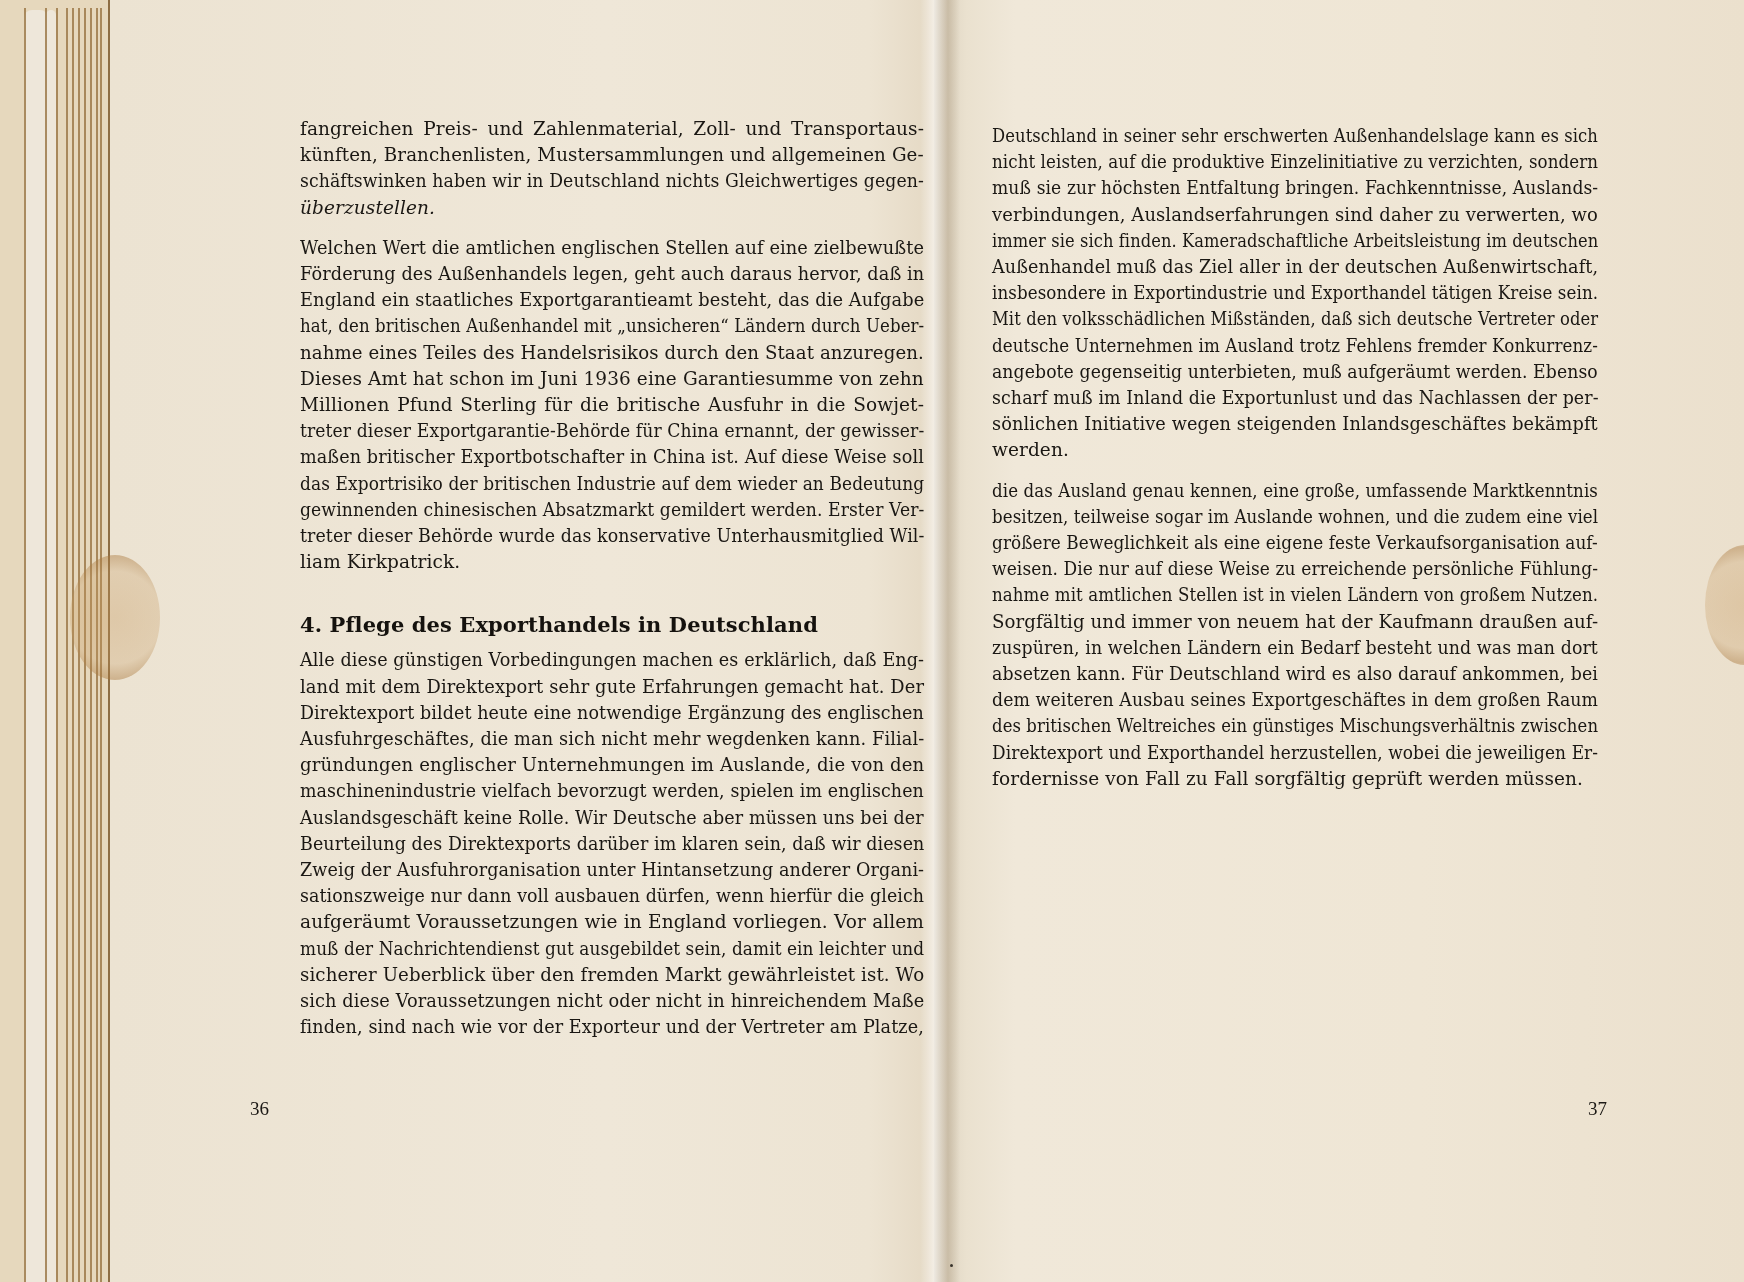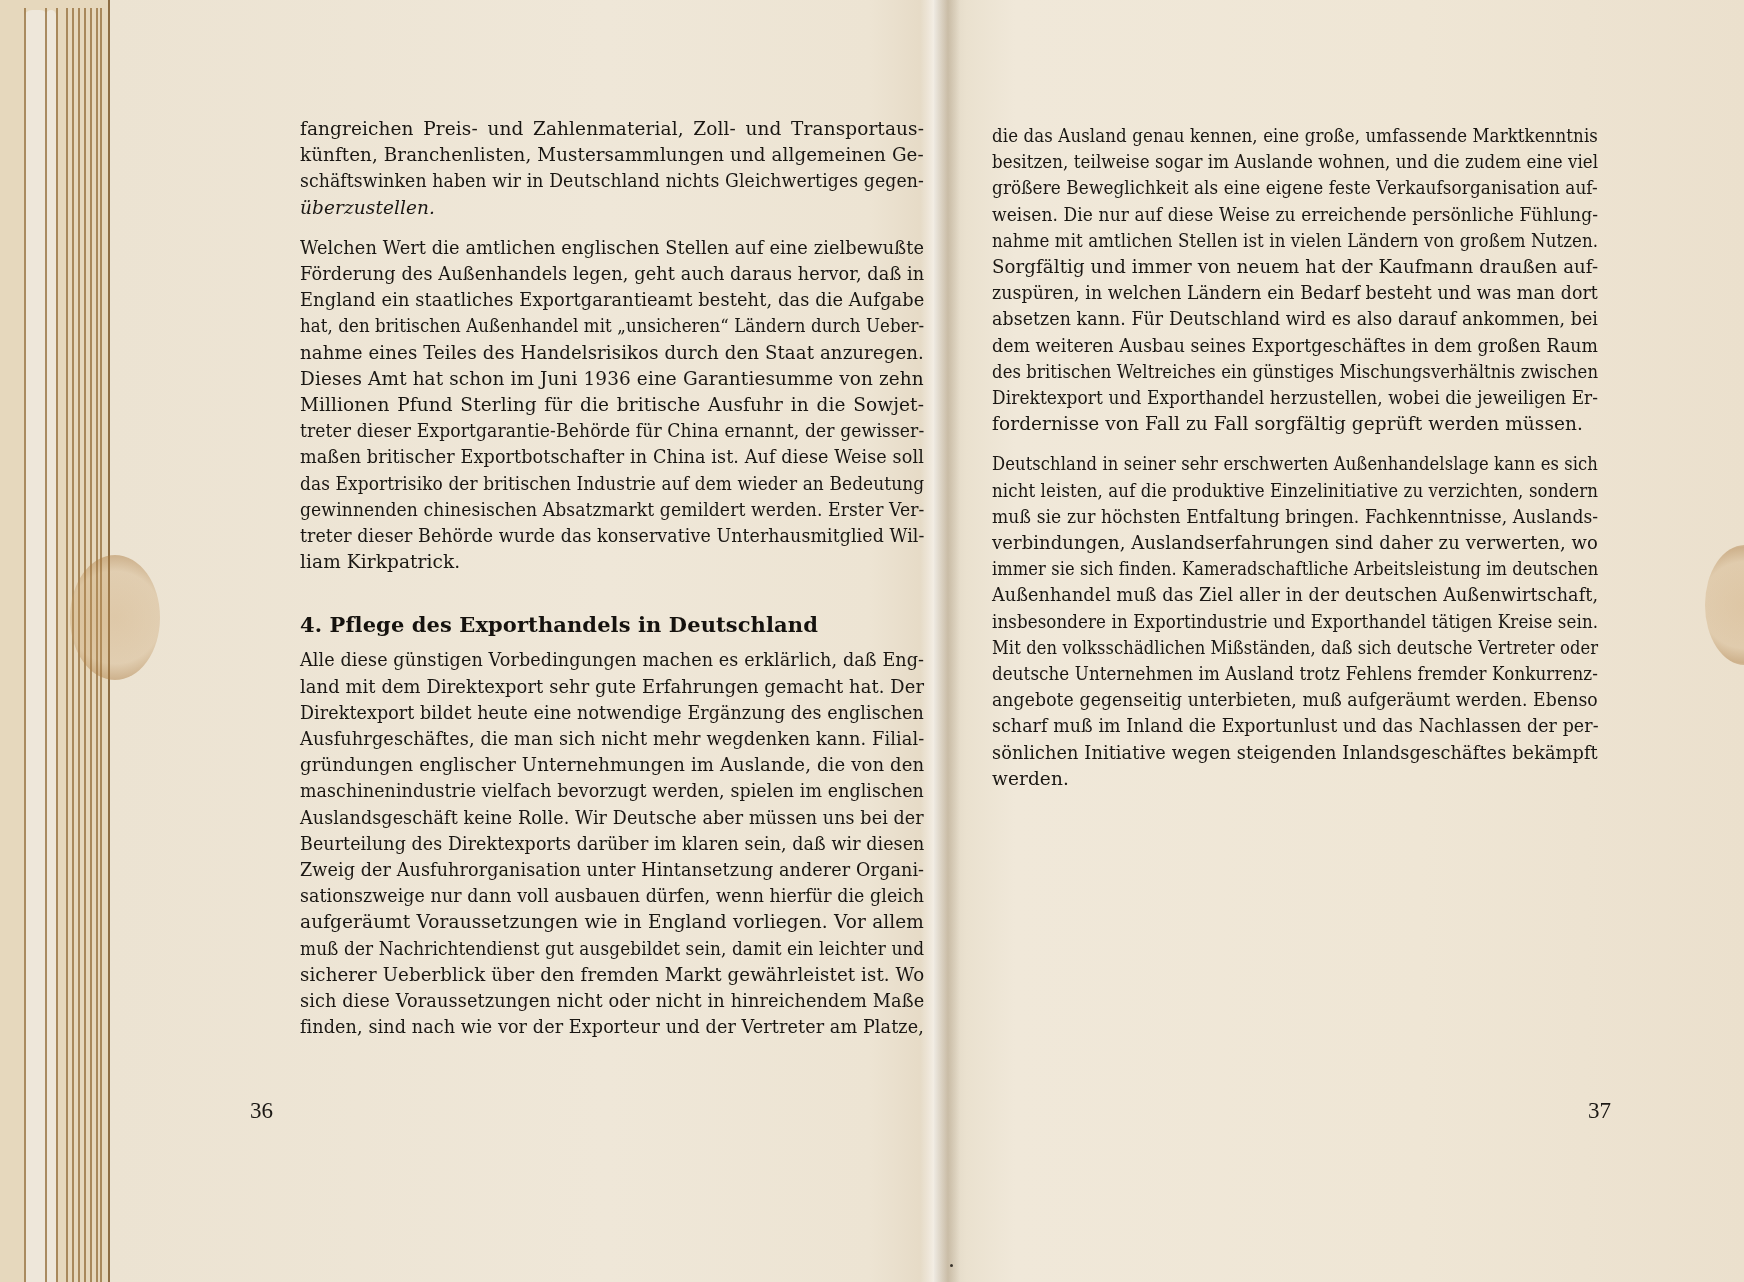--- a/index.html
+++ b/index.html
@@ -53,21 +53,21 @@
   .para { margin: 0; text-indent: 0; }
   .para + .para { margin-top: 14px; }
   .line { display: block; text-align: justify; text-align-last: justify; white-space: nowrap; }
   .line.last { text-align-last: left; }
   .section-heading {
     font-family: "DejaVu Serif", serif; font-weight: bold;
     font-size: 21px; line-height: 28px; margin: 36px 0 8px 0; color: #15120e;
   }
   .page-number {
     position: absolute; font-family: "Liberation Serif", serif;
-    font-size: 23px; color: #1c1915;
+    font-size: 19px; color: #1c1915;
   }
   .pn-left { left: 250px; top: 1098px; }
   .pn-right { left: 1588px; top: 1098px; }
   .speck { position:absolute; width:3px; height:3px; background:#3a342c; border-radius:50%; }
 </style>
 </head>
 <body>
 
 <div class="book">
   <div class="page-stack">
@@ -131,43 +131,43 @@
       <span class="line" style="display: block; transform-origin: left center; transform: scaleX(0.914); width: 683px;">muß der Nachrichtendienst gut ausgebildet sein, damit ein leichter und</span>
       <span class="line" style="display: block; transform-origin: left center; transform: scaleX(0.983); width: 635px;">sicherer Ueberblick über den fremden Markt gewährleistet ist.  Wo</span>
       <span class="line" style="display: block; transform-origin: left center; transform: scaleX(0.959); width: 651px;">sich diese Voraussetzungen nicht oder nicht in hinreichendem Maße</span>
       <span class="line" style="display: block; transform-origin: left center; transform: scaleX(0.951); width: 656px;">finden, sind nach wie vor der Exporteur und der Vertreter am Platze,</span>
     </p>
   </div>
   <div class="page-number pn-left">36</div>
 
   <div class="text-block text-right">
     <p class="para">
-      <span class="line" style="display: block; transform-origin: left center; transform: scaleX(0.899); width: 674px;">die das Ausland genau kennen, eine große, umfassende Marktkenntnis</span>
-      <span class="line" style="display: block; transform-origin: left center; transform: scaleX(0.899); width: 674px;">besitzen, teilweise sogar im Auslande wohnen, und die zudem eine viel</span>
-      <span class="line" style="display: block; transform-origin: left center; transform: scaleX(0.911); width: 665px;">größere Beweglichkeit als eine eigene feste Verkaufsorganisation auf-</span>
-      <span class="line" style="display: block; transform-origin: left center; transform: scaleX(0.921); width: 658px;">weisen.  Die nur auf diese Weise zu erreichende persönliche Fühlung-</span>
-      <span class="line" style="display: block; transform-origin: left center; transform: scaleX(0.899); width: 674px;">nahme mit amtlichen Stellen ist in vielen Ländern von großem Nutzen.</span>
-      <span class="line" style="display: block; transform-origin: left center; transform: scaleX(0.981); width: 618px;">Sorgfältig und immer von neuem hat der Kaufmann draußen auf-</span>
-      <span class="line" style="display: block; transform-origin: left center; transform: scaleX(0.938); width: 646px;">zuspüren, in welchen Ländern ein Bedarf besteht und was man dort</span>
-      <span class="line" style="display: block; transform-origin: left center; transform: scaleX(0.938); width: 646px;">absetzen kann.  Für Deutschland wird es also darauf ankommen, bei</span>
-      <span class="line" style="display: block; transform-origin: left center; transform: scaleX(0.935); width: 648px;">dem weiteren Ausbau seines Exportgeschäftes in dem großen Raum</span>
-      <span class="line" style="display: block; transform-origin: left center; transform: scaleX(0.89); width: 681px;">des britischen Weltreiches ein günstiges Mischungsverhältnis zwischen</span>
-      <span class="line" style="display: block; transform-origin: left center; transform: scaleX(0.917); width: 661px;">Direktexport und Exporthandel herzustellen, wobei die jeweiligen Er-</span>
-      <span class="line last" style="display: block;">fordernisse von Fall zu Fall sorgfältig geprüft werden müssen.</span>
-    </p>
-    <p class="para">
       <span class="line" style="display: block; transform-origin: left center; transform: scaleX(0.886); width: 684px;">Deutschland in seiner sehr erschwerten Außenhandelslage kann es sich</span>
       <span class="line" style="display: block; transform-origin: left center; transform: scaleX(0.9); width: 673px;">nicht leisten, auf die produktive Einzelinitiative zu verzichten, sondern</span>
       <span class="line" style="display: block; transform-origin: left center; transform: scaleX(0.927); width: 654px;">muß sie zur höchsten Entfaltung bringen.  Fachkenntnisse, Auslands-</span>
       <span class="line" style="display: block; transform-origin: left center; transform: scaleX(0.971); width: 624px;">verbindungen, Auslandserfahrungen sind daher zu verwerten, wo</span>
       <span class="line" style="display: block; transform-origin: left center; transform: scaleX(0.88); width: 689px;">immer sie sich finden.  Kameradschaftliche Arbeitsleistung im deutschen</span>
       <span class="line" style="display: block; transform-origin: left center; transform: scaleX(0.95); width: 638px;">Außenhandel muß das Ziel aller in der deutschen Außenwirtschaft,</span>
       <span class="line" style="display: block; transform-origin: left center; transform: scaleX(0.902); width: 672px;">insbesondere in Exportindustrie und Exporthandel tätigen Kreise sein.</span>
       <span class="line" style="display: block; transform-origin: left center; transform: scaleX(0.885); width: 685px;">Mit den volksschädlichen Mißständen, daß sich deutsche Vertreter oder</span>
       <span class="line" style="display: block; transform-origin: left center; transform: scaleX(0.903); width: 671px;">deutsche Unternehmen im Ausland trotz Fehlens fremder Konkurrenz-</span>
       <span class="line" style="display: block; transform-origin: left center; transform: scaleX(0.932); width: 650px;">angebote gegenseitig unterbieten, muß aufgeräumt werden.  Ebenso</span>
       <span class="line" style="display: block; transform-origin: left center; transform: scaleX(0.94); width: 645px;">scharf muß im Inland die Exportunlust und das Nachlassen der per-</span>
       <span class="line" style="display: block; transform-origin: left center; transform: scaleX(0.957); width: 633px;">sönlichen Initiative wegen steigenden Inlandsgeschäftes bekämpft</span>
       <span class="line last" style="display: block;">werden.</span>
     </p>
+    <p class="para">
+      <span class="line" style="display: block; transform-origin: left center; transform: scaleX(0.899); width: 674px;">die das Ausland genau kennen, eine große, umfassende Marktkenntnis</span>
+      <span class="line" style="display: block; transform-origin: left center; transform: scaleX(0.899); width: 674px;">besitzen, teilweise sogar im Auslande wohnen, und die zudem eine viel</span>
+      <span class="line" style="display: block; transform-origin: left center; transform: scaleX(0.911); width: 665px;">größere Beweglichkeit als eine eigene feste Verkaufsorganisation auf-</span>
+      <span class="line" style="display: block; transform-origin: left center; transform: scaleX(0.921); width: 658px;">weisen.  Die nur auf diese Weise zu erreichende persönliche Fühlung-</span>
+      <span class="line" style="display: block; transform-origin: left center; transform: scaleX(0.899); width: 674px;">nahme mit amtlichen Stellen ist in vielen Ländern von großem Nutzen.</span>
+      <span class="line" style="display: block; transform-origin: left center; transform: scaleX(0.981); width: 618px;">Sorgfältig und immer von neuem hat der Kaufmann draußen auf-</span>
+      <span class="line" style="display: block; transform-origin: left center; transform: scaleX(0.938); width: 646px;">zuspüren, in welchen Ländern ein Bedarf besteht und was man dort</span>
+      <span class="line" style="display: block; transform-origin: left center; transform: scaleX(0.938); width: 646px;">absetzen kann.  Für Deutschland wird es also darauf ankommen, bei</span>
+      <span class="line" style="display: block; transform-origin: left center; transform: scaleX(0.935); width: 648px;">dem weiteren Ausbau seines Exportgeschäftes in dem großen Raum</span>
+      <span class="line" style="display: block; transform-origin: left center; transform: scaleX(0.89); width: 681px;">des britischen Weltreiches ein günstiges Mischungsverhältnis zwischen</span>
+      <span class="line" style="display: block; transform-origin: left center; transform: scaleX(0.917); width: 661px;">Direktexport und Exporthandel herzustellen, wobei die jeweiligen Er-</span>
+      <span class="line last" style="display: block;">fordernisse von Fall zu Fall sorgfältig geprüft werden müssen.</span>
+    </p>
   </div>
   <div class="page-number pn-right">37</div>
 </div>
 
 </body></html>

